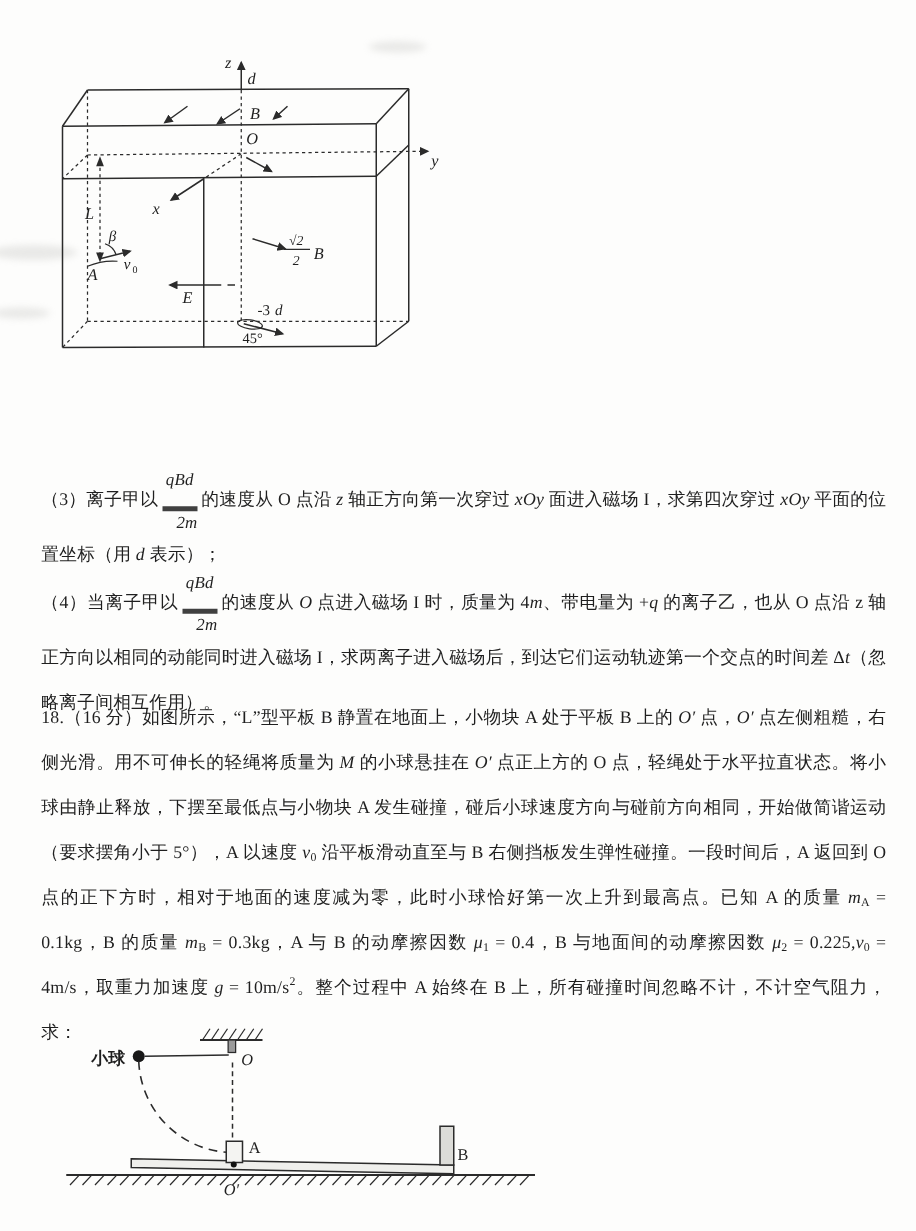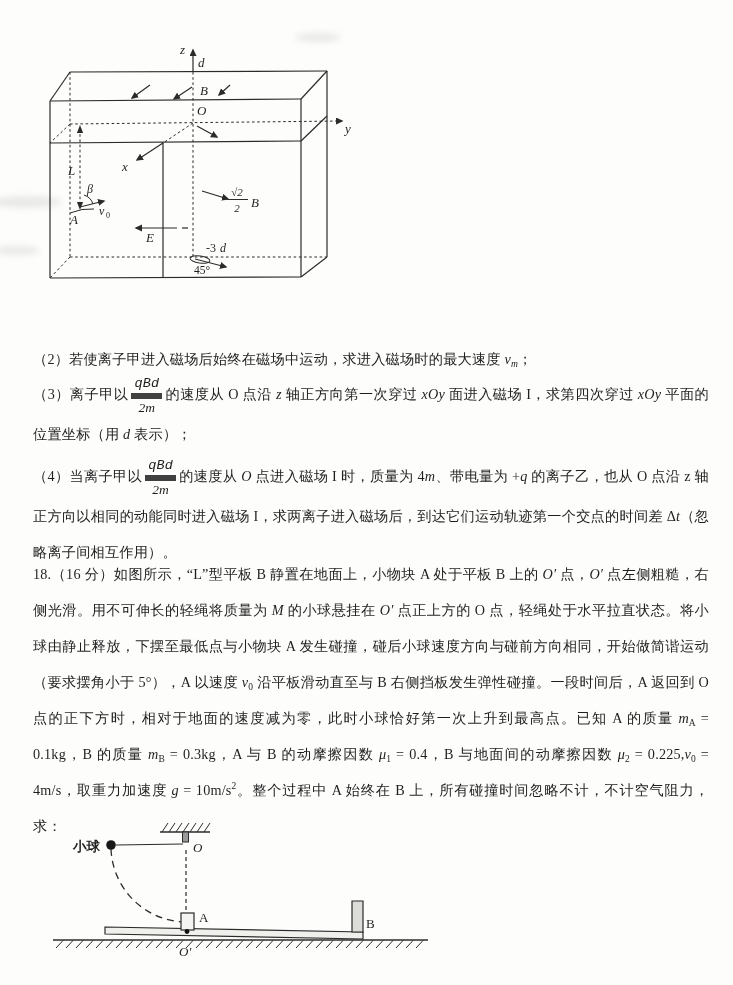--- a/index.html
+++ b/index.html
@@ -14,22 +14,22 @@
     font-size:14.2px;line-height:36px;text-align:justify;
     letter-spacing:0.2px;
   }
   .para i{font-style:italic;}
   sub{font-size:9.5px;line-height:0;vertical-align:-3px;}
   sup{font-size:9.5px;line-height:0;vertical-align:6px;}
   .frac{
     display:inline-block;vertical-align:middle;text-align:center;
     line-height:1.18;margin:0 3px;font-style:italic;font-size:13.5px;
   }
-  .frac .num{display:block;border-bottom:6px solid #404040;padding:0 3px 1px;font-family:Liberation Mono, monospace;}
-  .frac .den{display:block;padding-top:1px;}
+  .frac .num{display:block;border-bottom:4px solid #404040;padding:0 3px 13px;}
+  .frac .den{display:block;padding-top:1px;text-align:right;}
   .fig{position:absolute;}
   svg text{fill:#1f1f1f;font-family:"Liberation Serif","DejaVu Serif",serif;}
   svg .it{font-style:italic;}
   svg .ln{stroke:#2b2b2b;stroke-width:1.2;fill:none;}
   svg .lt{stroke:#2b2b2b;stroke-width:1;fill:none;}
   svg .dsh{stroke:#2b2b2b;stroke-width:1;fill:none;stroke-dasharray:2.6 2.6;}
   svg .dshL{stroke:#2b2b2b;stroke-width:1.2;fill:none;stroke-dasharray:4 3;}
   svg .arc{stroke:#2b2b2b;stroke-width:1.3;fill:none;stroke-dasharray:7 5;}
   .smudge{position:absolute;background:#b5b5b2;opacity:.28;filter:blur(3px);border-radius:50%;}
 </style>
@@ -118,21 +118,20 @@
       <text x="221" y="175" font-size="13" class="it">B</text>
     </g>
 
     <ellipse cx="170" cy="227.5" rx="10" ry="3.6" class="lt" transform="rotate(8 170 227.5)"></ellipse>
     <path class="ln" d="M165,227 L196,235" marker-end="url(#ah)"></path>
     <text x="176" y="220" font-size="12">-3</text>
     <text x="190" y="220" font-size="12" class="it">d</text>
     <text x="164" y="242" font-size="11.5">45°</text>
   </svg>
 
-  <div class="para" style="top:341px;">（2）若使离子甲进入磁场后始终在磁场中运动，求进入磁场时的最大速度 <span><i>v</i><sub style="font-style: italic;">m</sub></span>；</div>
   <div class="para" style="top:376px;">（3）离子甲以<span class="frac"><span class="num">qBd</span><span class="den">2m</span></span>的速度从 O 点沿 <i>z</i> 轴正方向第一次穿过 <i>xOy</i> 面进入磁场 I，求第四次穿过 <i>xOy</i> 平面的位置坐标（用 <i>d</i> 表示）；</div>
   <div class="para" style="top:446px;margin-top:12px;">（4）当离子甲以<span class="frac"><span class="num">qBd</span><span class="den">2m</span></span>的速度从 <i>O</i> 点进入磁场 I 时，质量为 4<i>m</i>、带电量为 +<i>q</i> 的离子乙，也从 O 点沿 z 轴正方向以相同的动能同时进入磁场 I，求两离子进入磁场后，到达它们运动轨迹第一个交点的时间差 Δ<i>t</i>（忽略离子间相互作用）。</div>
 
   <div class="para" style="top:556px;">18.（16 分）如图所示，“L”型平板 B 静置在地面上，小物块 A 处于平板 B 上的 <i>O′</i> 点，<i>O′</i> 点左侧粗糙，右侧光滑。用不可伸长的轻绳将质量为 <i>M</i> 的小球悬挂在 <i>O′</i> 点正上方的 O 点，轻绳处于水平拉直状态。将小球由静止释放，下摆至最低点与小物块 A 发生碰撞，碰后小球速度方向与碰前方向相同，开始做简谐运动（要求摆角小于 5°），A 以速度 <span><i>v</i><sub>0</sub></span> 沿平板滑动直至与 B 右侧挡板发生弹性碰撞。一段时间后，A 返回到 O 点的正下方时，相对于地面的速度减为零，此时小球恰好第一次上升到最高点。已知 A 的质量 <span><i>m</i><sub>A</sub></span> = 0.1kg，B 的质量 <span><i>m</i><sub>B</sub></span> = 0.3kg，A 与 B 的动摩擦因数 <span><i>μ</i><sub>1</sub></span> = 0.4，B 与地面间的动摩擦因数 <span><i>μ</i><sub>2</sub></span> = 0.225,<span><i>v</i><sub>0</sub></span> = 4m/s，取重力加速度 <i>g</i> = 10m/s<sup>2</sup>。整个过程中 A 始终在 B 上，所有碰撞时间忽略不计，不计空气阻力，求：</div>
 
   <svg class="fig" style="left:40px;top:810px;" width="430" height="165" viewBox="0 0 430 165">
     <defs>
       <marker id="ah2" markerUnits="userSpaceOnUse" markerWidth="8" markerHeight="8" refX="6" refY="3.5" orient="auto">
         <path d="M0,0 L7.5,3.5 L0,7 Z" fill="#2b2b2b"></path>
       </marker>

